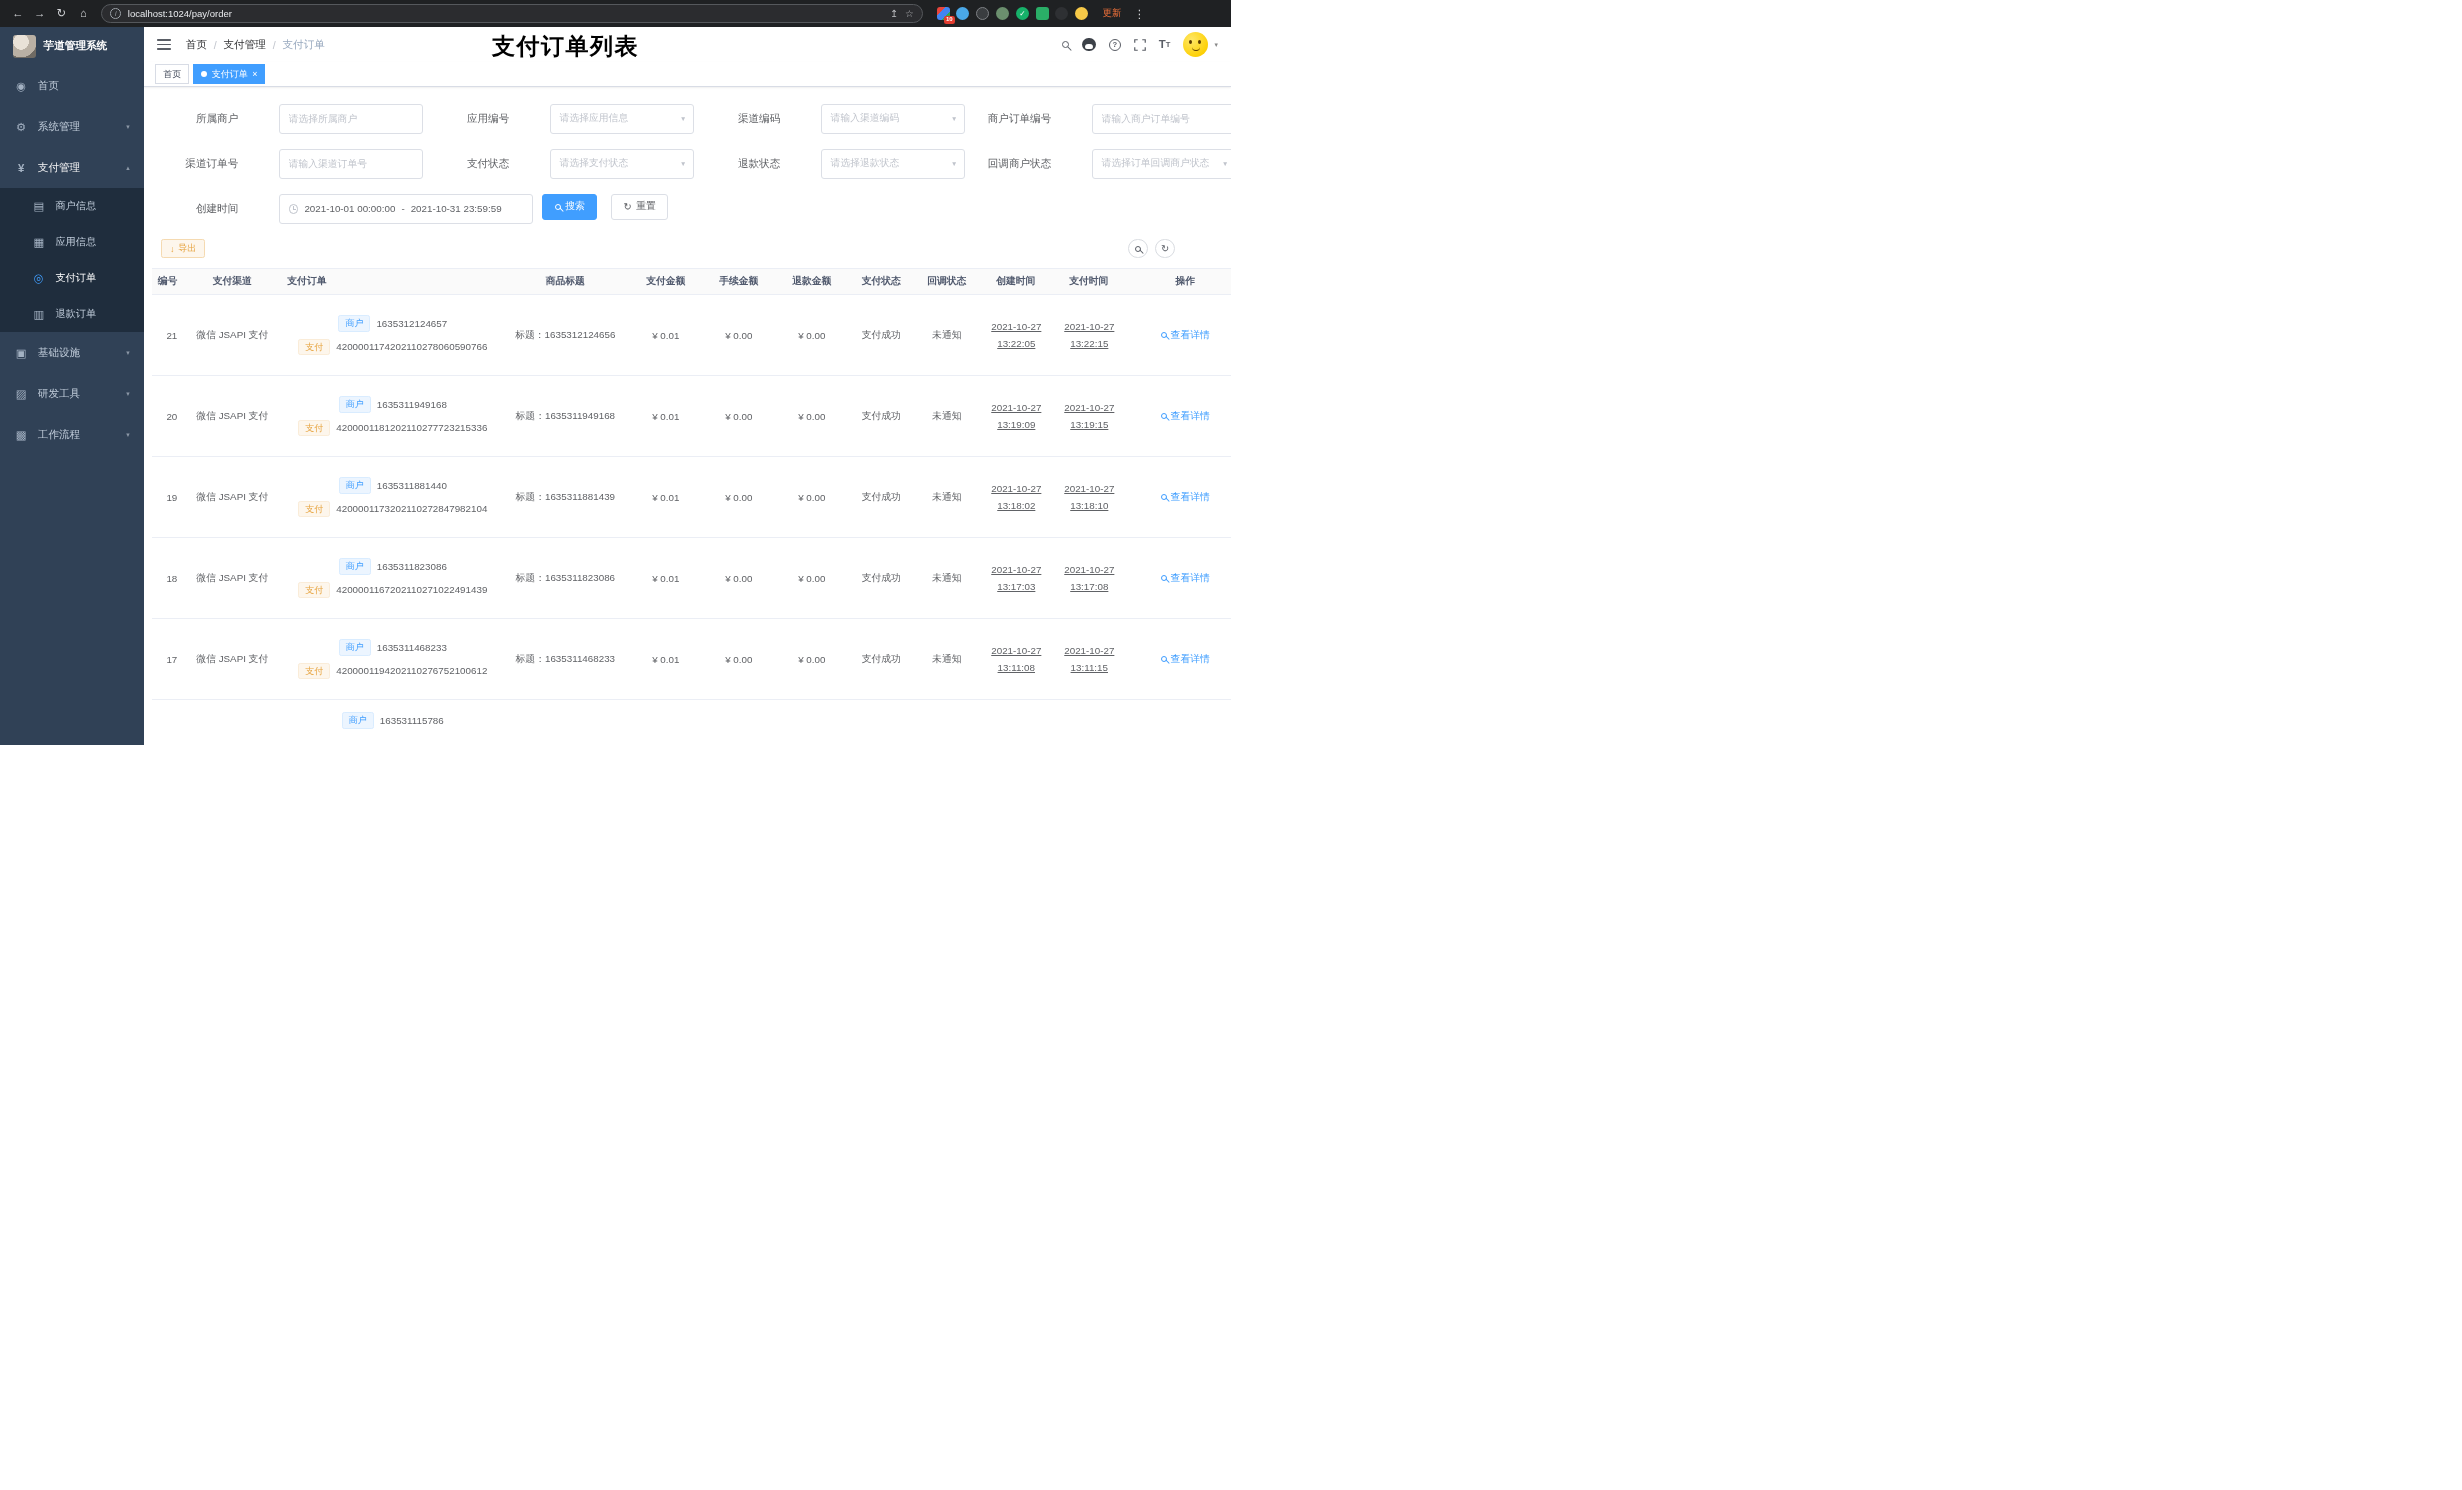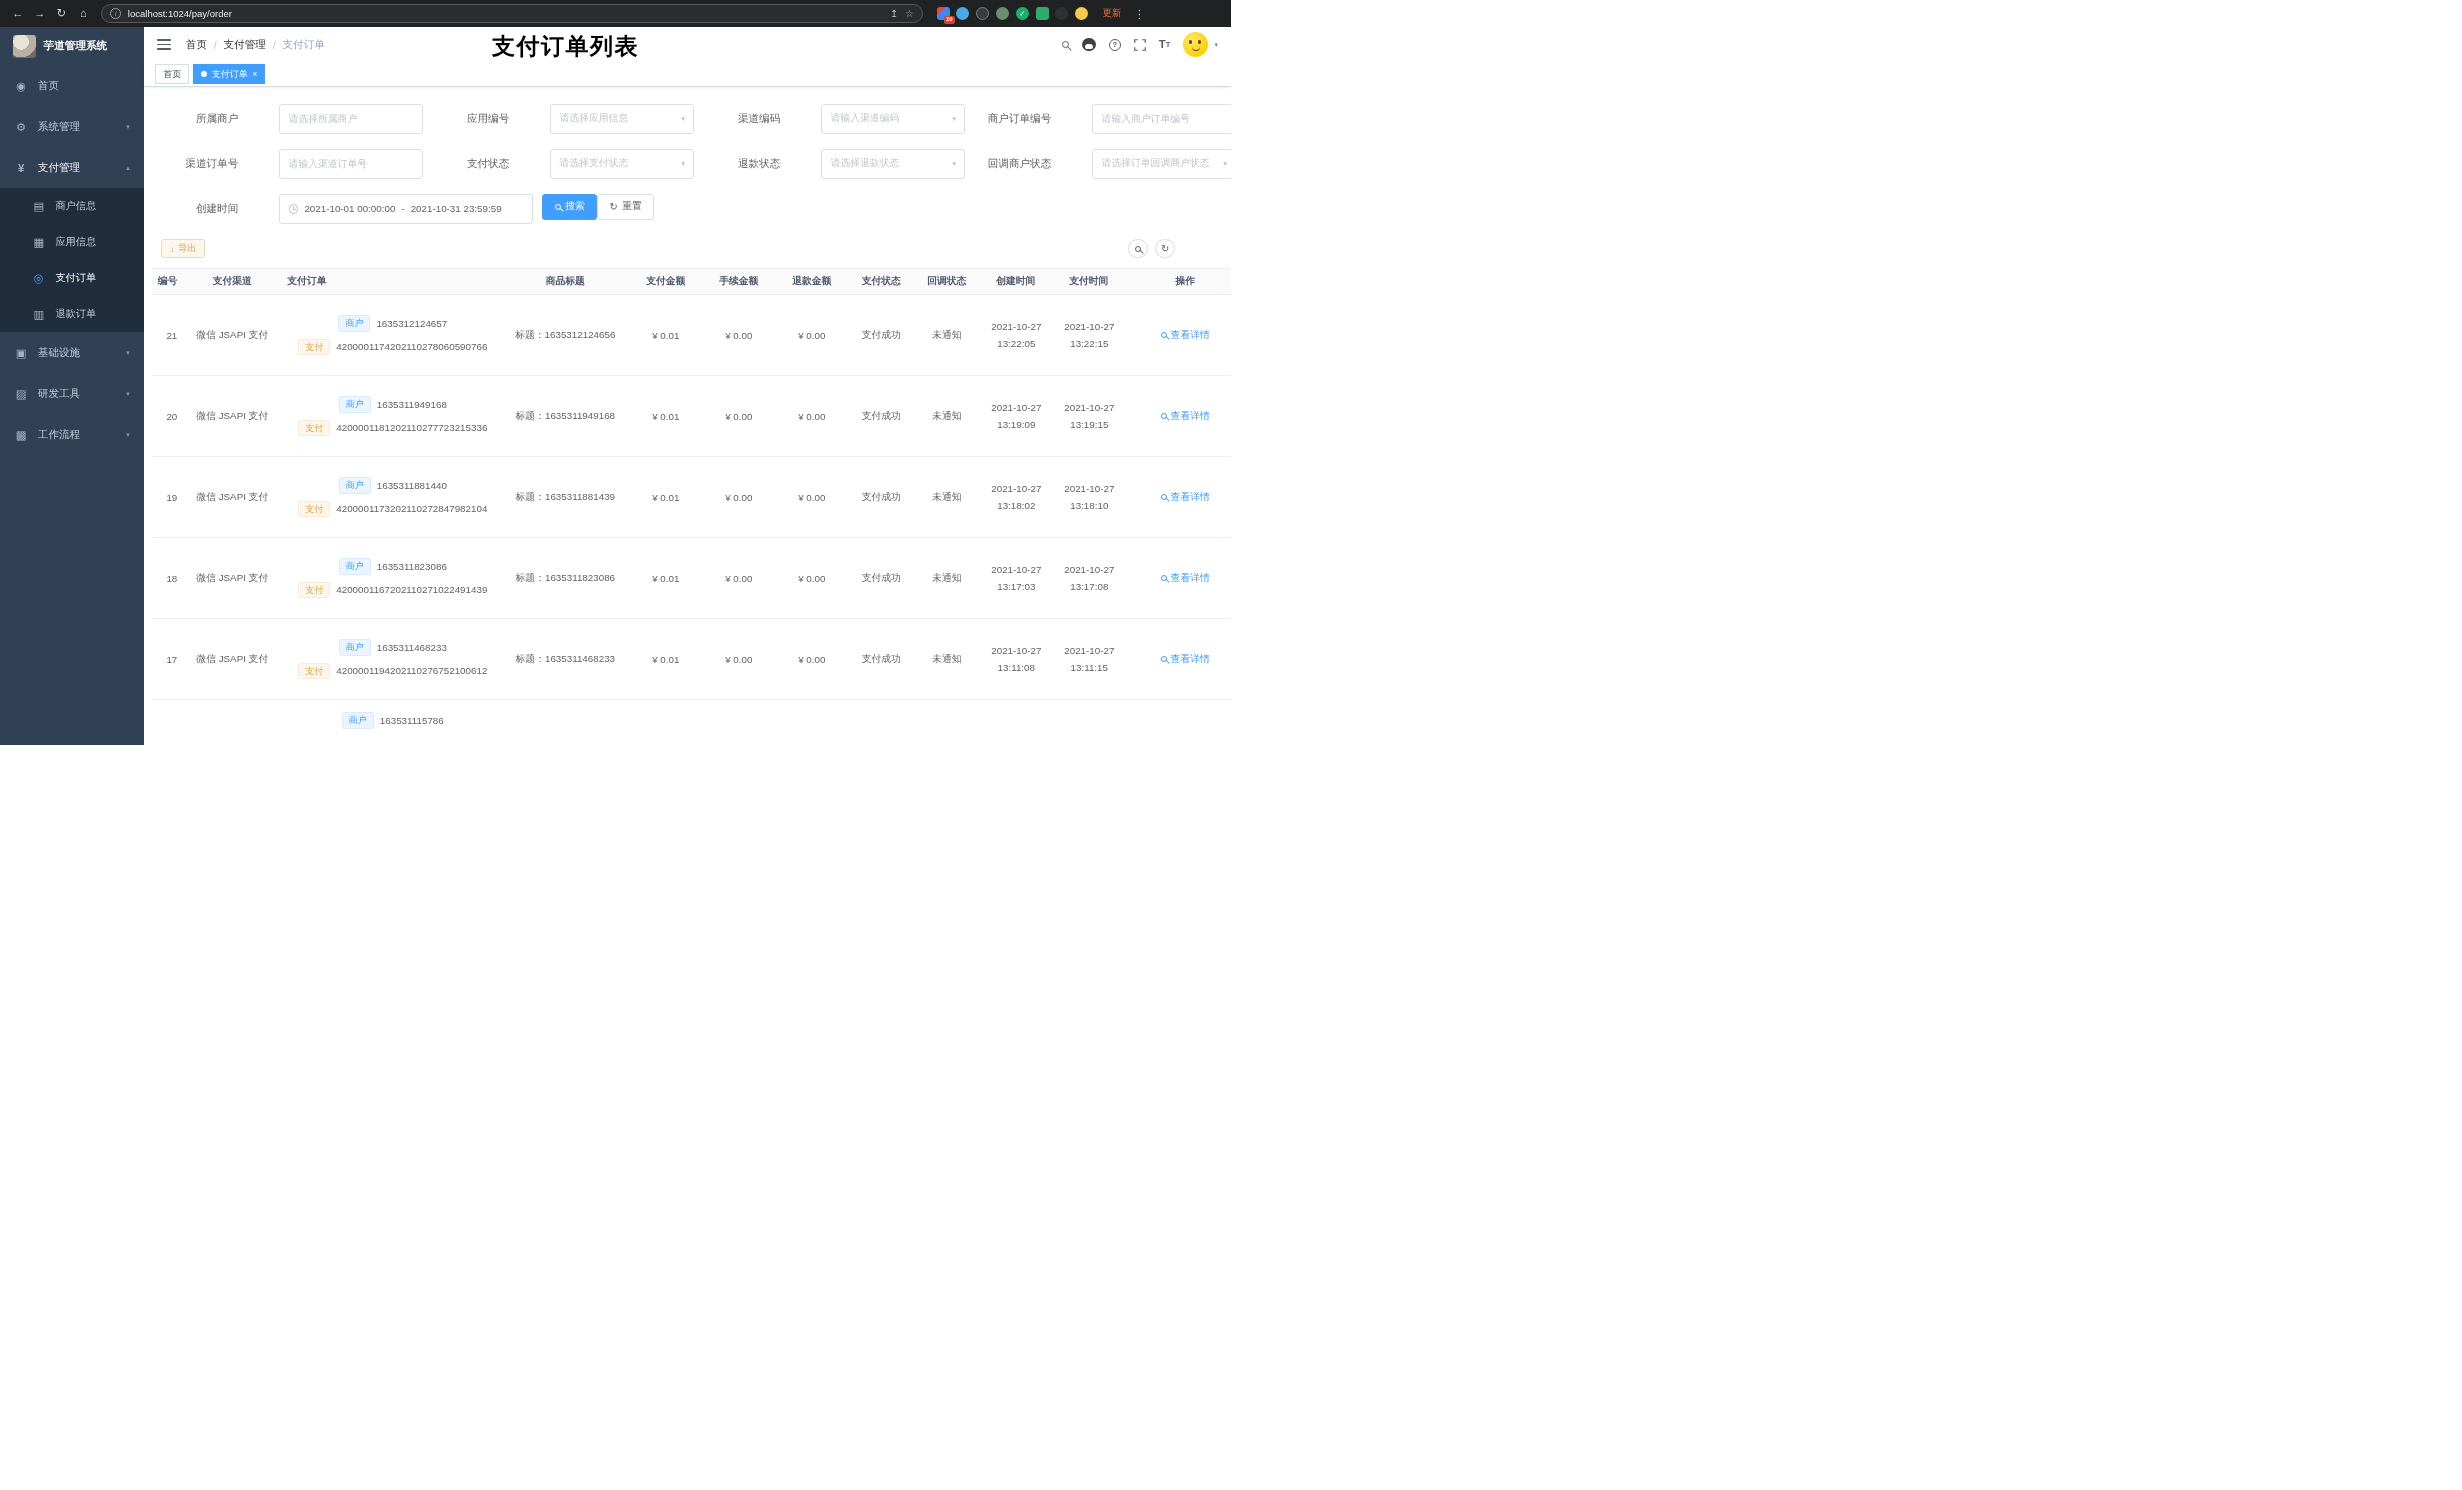--- a/index.html
+++ b/index.html
@@ -89,41 +89,41 @@
   input.fcontrol { color:#606266; cursor:text; outline:none; display:block; }
   input.fcontrol::placeholder { color:#c0c4cc; }
   .select .sel-caret { margin-left:auto; color:#c0c4cc; font-size:7.6px; }
   .daterange { width:254px; gap:6px; color:#606266; }
   .i-clock { width:9.8px; height:9.8px; border:1.1px solid #c0c4cc; border-radius:50%; position:relative; flex-shrink:0;}
   .i-clock::before { content:""; position:absolute; left:3.5px; top:1.5px; width:1.1px; height:3.3px; background:#c0c4cc; }
   .i-clock::after { content:""; position:absolute; left:3.5px; top:3.8px; width:2.7px; height:1.1px; background:#c0c4cc; }
   .date-sep { color:#606266; }
   .btn { height:26px; padding:0 11.4px; border-radius:3px; font-size:9.8px; display:inline-flex; align-items:center; gap:4.5px; cursor:pointer; border:0.8px solid #dcdfe6; background:#fff; color:#606266; white-space:nowrap;}
   .btn-primary { background:#409eff; border-color:#409eff; color:#fff; }
-  .btn-search { margin-left:9px; } .btn-reset { margin-left:0; }
+  .btn-search { margin-left:9px; } .btn-reset { margin-left:14px; }
   .i-refresh::before{content:"↻"; font-size:9.8px;}
 
   .toolbar-row { display:flex; align-items:center; margin:3.8px 0 9.8px 8.3px; height:19.7px; }
   .btn-export { height:19.7px; padding:0 8.3px; font-size:9px; background:#fdf6ec; border:0.8px solid #f5dab1; color:#e6a23c; border-radius:2.3px; display:inline-flex; align-items:center; gap:3.8px; cursor:pointer;}
   .i-down::before{content:"↓"}
   .mini-btns { margin-left:auto; display:flex; gap:7.6px; margin-right:56px; }
   .mini-btn { width:19.7px; height:19.7px; border-radius:50%; border:0.8px solid #d9dce1; color:#5a5e66; display:flex; align-items:center; justify-content:center; cursor:pointer; background:#fff;}
 
   
   .table-clip { overflow:hidden; }
   table { border-collapse:collapse; table-layout:fixed; width:1121px; margin-left:-30px; font-size:9.8px; color:#606266; }
   thead th { height:26px; background:#fafafa; color:#515a6e; font-weight:700; border-top:0.8px solid #ebeef5; border-bottom:0.8px solid #ebeef5; text-align:center; padding:0 6px; white-space:nowrap; }
   th.ar, td.ar { text-align:right; } th.al, td.al { text-align:left; }
   tbody td { height:81px; border-bottom:0.8px solid #ebeef5; text-align:center; padding:0 6px; vertical-align:middle; }
   .payorder-cell { display:flex; flex-direction:column; gap:6.8px; align-items:center; padding-left:3px; }
   .tagline { display:flex; align-items:center; gap:6px; white-space:nowrap; }
   .tag { height:16.7px; line-height:15px; padding:0 6px; font-size:9px; border-radius:2.3px; border:0.8px solid; flex-shrink:0;}
   .tag-m { color:#409eff; background:#ecf5ff; border-color:#d9ecff; }
   .tag-p { color:#e6a23c; background:#fdf6ec; border-color:#faecd8; }
-  .time2 { display:inline-block; width:62px; line-height:1.75; }
+  .time2 { display:inline-block; width:62px; line-height:1.75;text-decoration:underline; }
   .detail-link { color:#409eff; display:inline-flex; align-items:center; gap:3.8px; white-space:nowrap; cursor:pointer; }
   .detail-link .i-mag { width:6px; height:6px; border-width:1.1px; }
   tr.row-partial td { vertical-align:top; padding-top:12px; border-bottom:none; }
 </style>
 </head>
 <body>
 
 <div class="browser">
   <span class="nav-btn i-back"></span>
   <span class="nav-btn i-fwd"></span>

